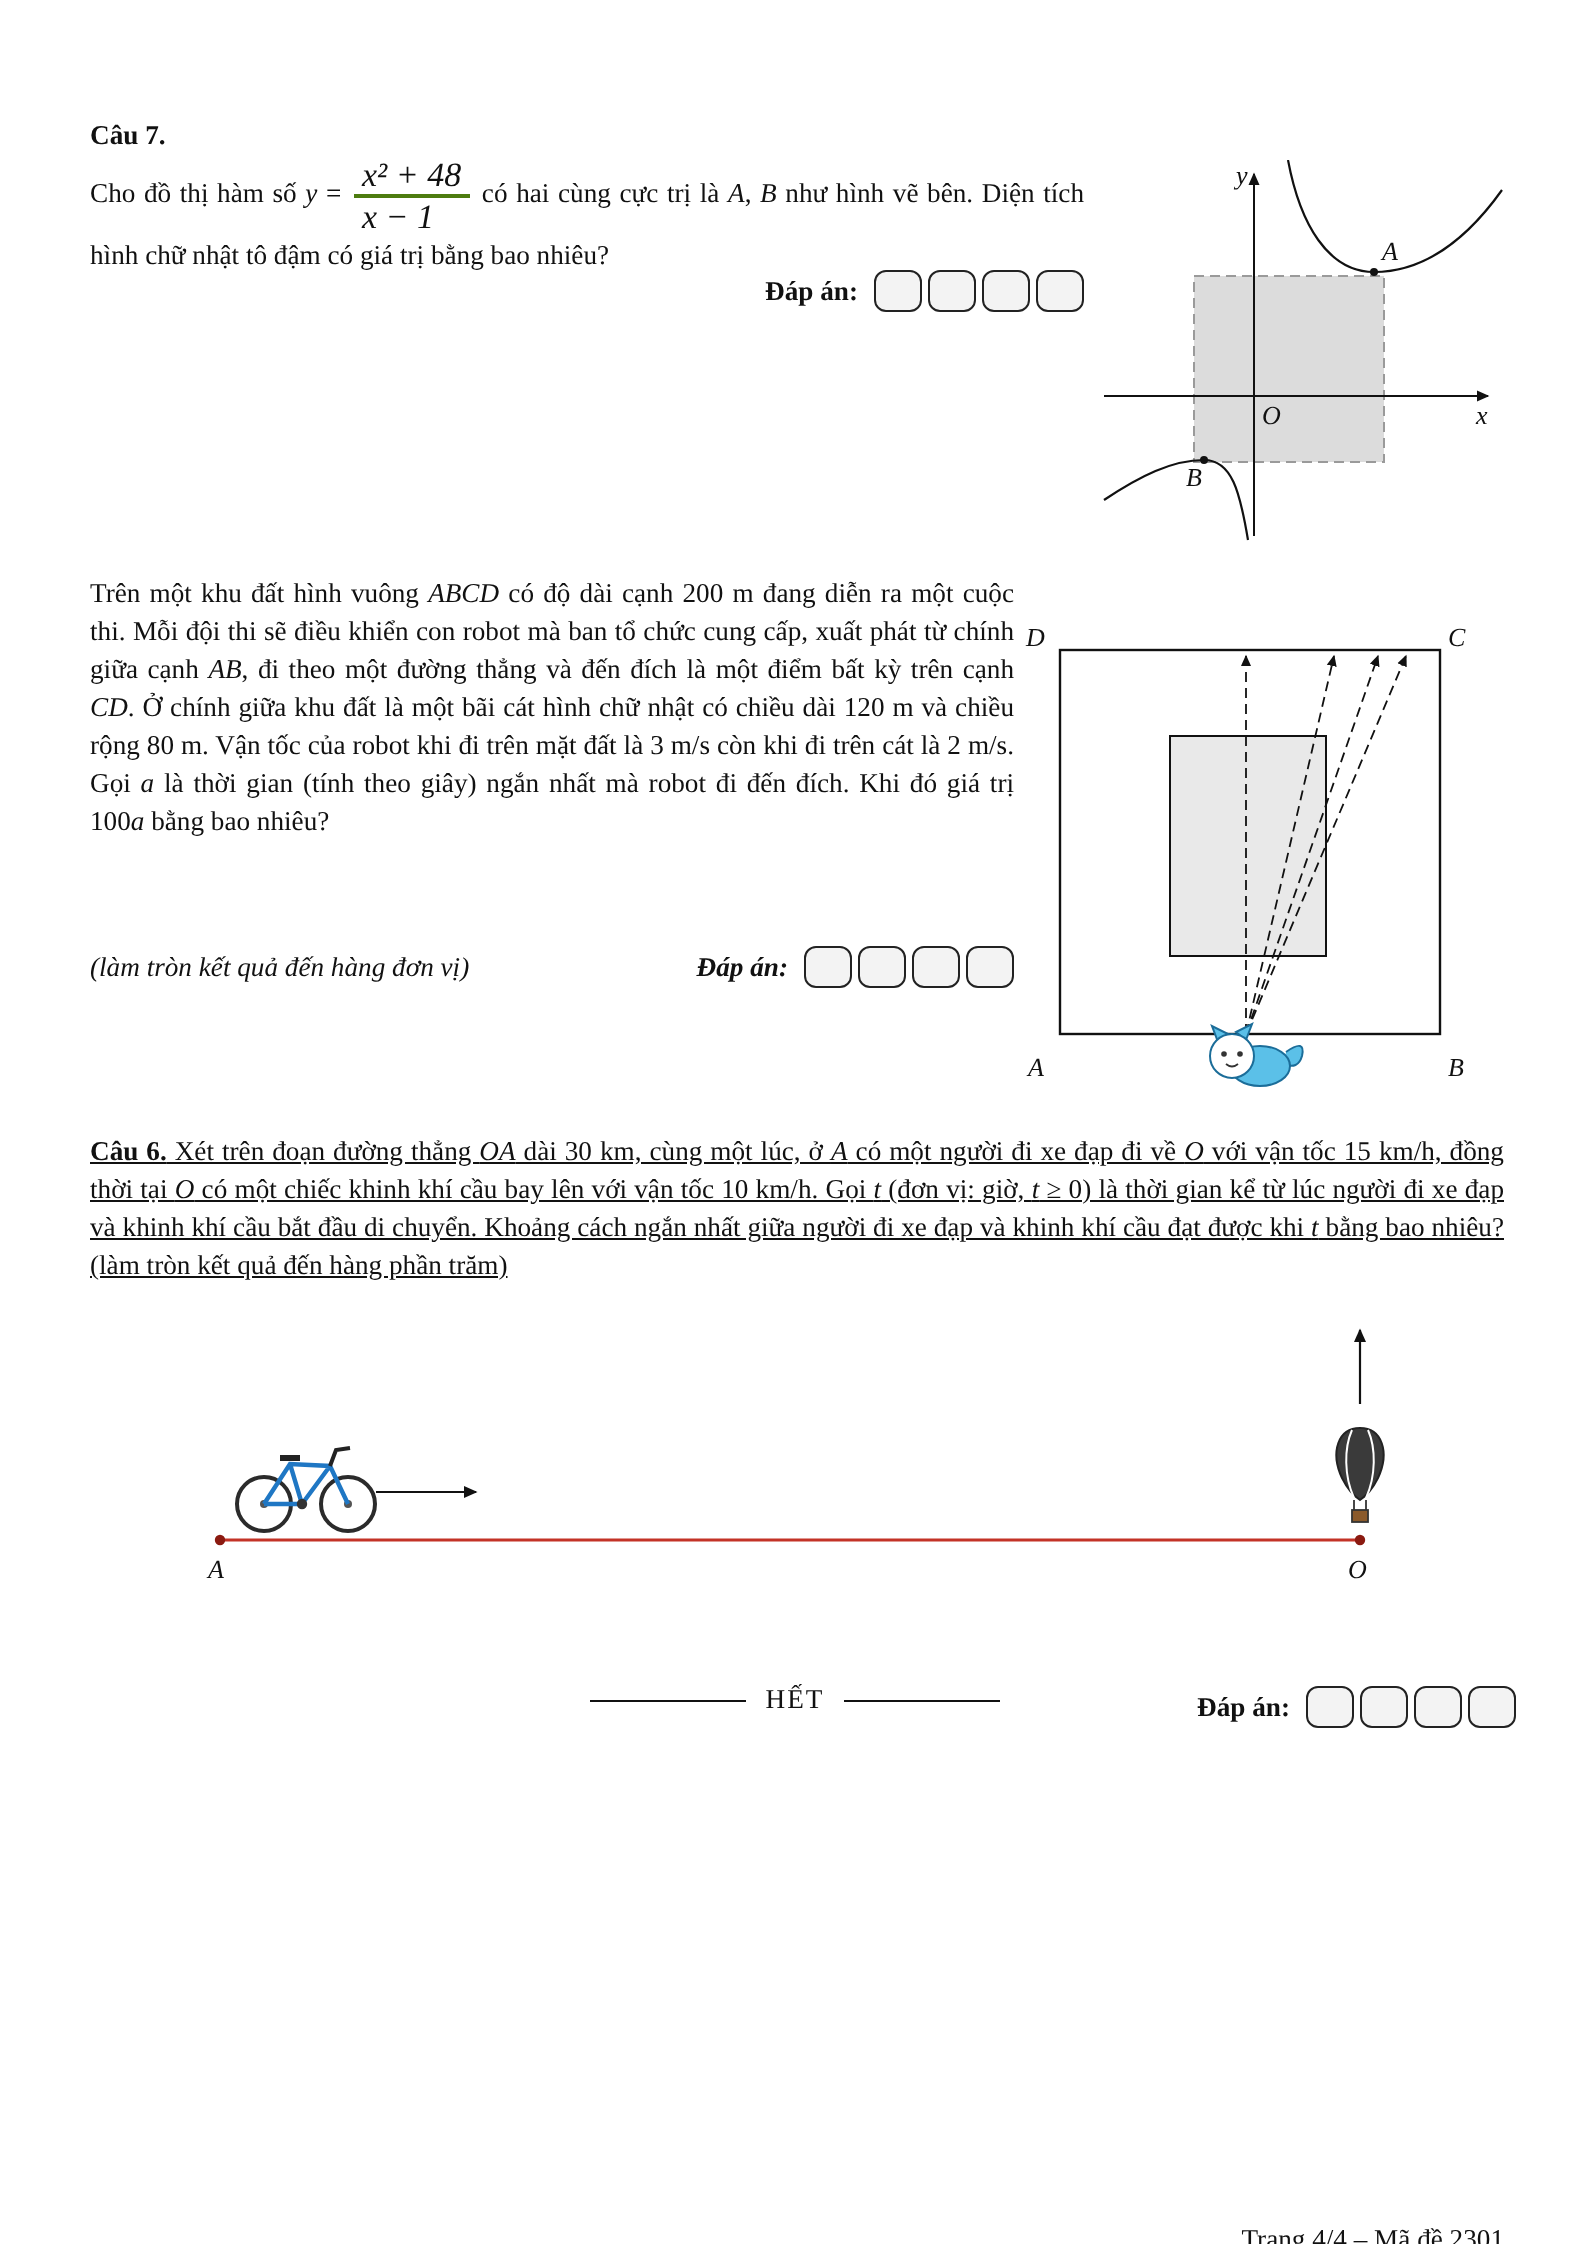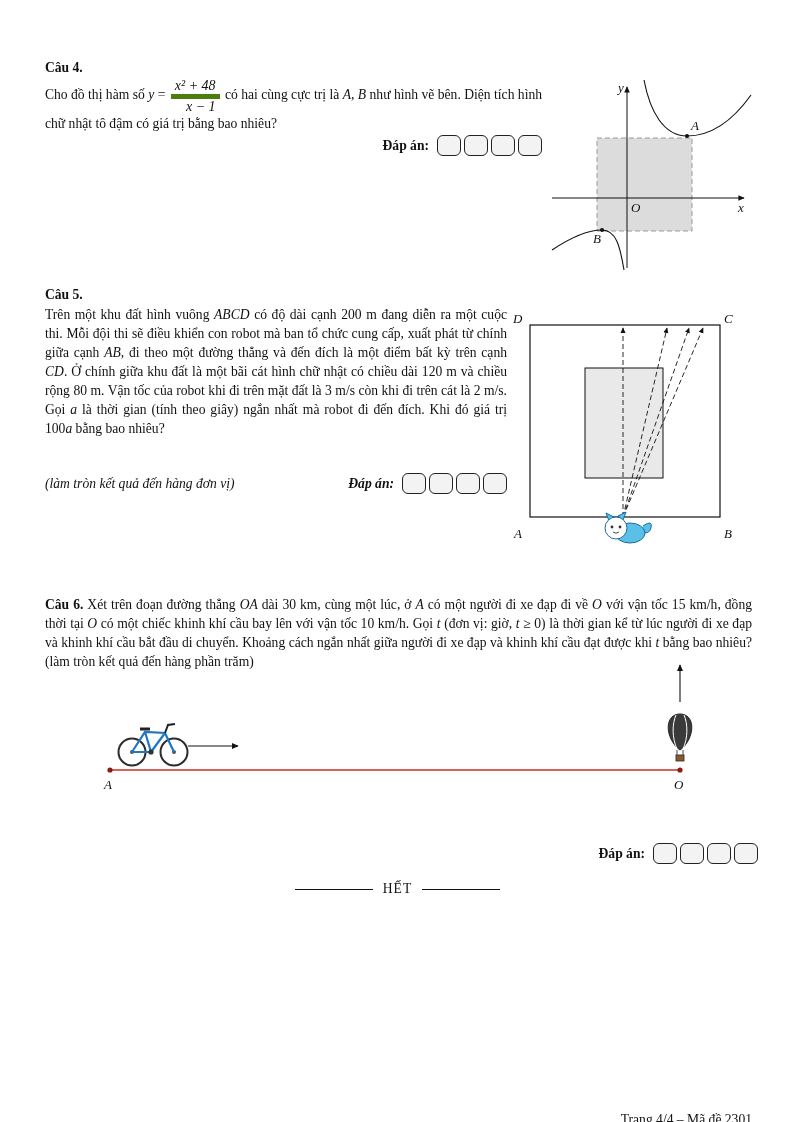--- a/index.html
+++ b/index.html
@@ -8,44 +8,44 @@
     width:794px; height:1122px; position:relative;
     font-family:"Liberation Serif","DejaVu Serif",serif;
     font-size:13.6px; color:#111; overflow:hidden;
   }
   .abs { position:absolute; }
   .it { font-style:italic; }
   .bd { font-weight:bold; }
   .heading { font-weight:bold; margin-bottom:2px; }
   p.text { line-height:1.40; text-align:justify; }
   .frac {
-    display:inline-block; vertical-align:middle; text-align:right;
-    font-style:italic; line-height:1.12; margin:0 2px; font-size:14px;
+    display:inline-block; vertical-align:middle; text-align:left;
+    font-style:italic; line-height:1.12; margin:0 2px; font-size:17px;
   }
   .frac .num { display:block; padding:0 4px; }
-  .frac .den { display:block; border-top:5px solid #4d7c0f; padding:0 4px; }
+  .frac .den { display:block; border-top:2px solid #4d7c0f; padding:0 4px; }
   .answer-row { display:flex; align-items:center; gap:3px; }
   .answer-label { font-weight:bold; margin-right:5px; white-space:nowrap; }
   .abox {
     width:24px; height:21px; border:1.3px solid #222; border-radius:6px;
     background:#f3f3f3; display:inline-block;
   }
   .split-row { display:flex; align-items:center; justify-content:space-between; }
   .het-row { display:flex; align-items:center; justify-content:center; }
   .het-line { width:78px; border-top:1px solid #111; }
   .het-label { margin:0 10px; letter-spacing:1px; }
   .footer { text-align:right;margin-top:24px; }
   text.svgit { font-family:"Liberation Serif","DejaVu Serif",serif; font-style:italic; font-size:13px; fill:#111; }
   svg { display:block; }
 </style>
 </head>
 <body>
 
 <section class="abs" style="left:45px; top:60px; width:497px;">
-  <div class="heading">Câu 4.</div>
+  <div class="heading">Câu 7.</div>
   <p class="text"><span><span>Cho đồ thị hàm số </span><span class="it">y</span><span> = </span></span><span class="frac"><span class="num">x² + 48</span><span class="den">x − 1</span></span><span><span> có hai cùng cực trị là </span><span class="it">A</span><span>, </span><span class="it">B</span><span> như hình vẽ bên. Diện tích hình chữ nhật tô đậm có giá trị bằng bao nhiêu?</span></span></p>
 </section>
 
 <div class="answer-row abs" style="left:45px; top:135px; width:497px; justify-content:flex-end;">
   <span class="answer-label">Đáp án:</span>
   <span class="abox"></span>
   <span class="abox"></span>
   <span class="abox"></span>
   <span class="abox"></span>
 </div>
@@ -64,21 +64,20 @@
   <circle cx="137" cy="56" r="2" fill="#111"></circle>
   <circle cx="52" cy="150" r="2" fill="#111"></circle>
   <text class="svgit" x="68" y="12">y</text>
   <text class="svgit" x="188" y="132">x</text>
   <text class="svgit" x="81" y="132">O</text>
   <text class="svgit" x="141" y="50">A</text>
   <text class="svgit" x="43" y="163">B</text>
 </svg>
 
 <section class="abs" style="left:45px; top:287px; width:462px;">
-  <div class="heading">Câu 5.</div>
   <p class="text"><span>Trên một khu đất hình vuông </span><span class="it">ABCD</span><span> có độ dài cạnh 200 m đang diễn ra một cuộc thi. Mỗi đội thi sẽ điều khiển con robot mà ban tổ chức cung cấp, xuất phát từ chính giữa cạnh </span><span class="it">AB</span><span>, đi theo một đường thẳng và đến đích là một điểm bất kỳ trên cạnh </span><span class="it">CD</span><span>. Ở chính giữa khu đất là một bãi cát hình chữ nhật có chiều dài 120 m và chiều rộng 80 m. Vận tốc của robot khi đi trên mặt đất là 3 m/s còn khi đi trên cát là 2 m/s. Gọi </span><span class="it">a</span><span> là thời gian (tính theo giây) ngắn nhất mà robot đi đến đích. Khi đó giá trị 100</span><span class="it">a</span><span> bằng bao nhiêu?</span></p>
 </section>
 
 <div class="split-row abs" style="left:45px; top:473px; width:462px;font-style:italic;">
   <span>(làm tròn kết quả đến hàng đơn vị)</span>
   <span class="answer-row">
     <span class="answer-label">Đáp án:</span>
     <span class="abox"></span>
     <span class="abox"></span>
     <span class="abox"></span>
@@ -107,21 +106,21 @@
     <ellipse cx="127" cy="228" rx="15" ry="10" fill="#5bc0e8" stroke="#1b6d99" stroke-width="1"></ellipse>
     <path d="M106,216 l-3,-8 l8,4 z" fill="#5bc0e8" stroke="#1b6d99" stroke-width="1"></path>
     <path d="M120,215 l3,-8 l-8,4 z" fill="#5bc0e8" stroke="#1b6d99" stroke-width="1"></path>
     <circle cx="113" cy="223" r="11" fill="#fff" stroke="#1b6d99" stroke-width="1"></circle>
     <circle cx="109" cy="222" r="1.4" fill="#333"></circle>
     <circle cx="117" cy="222" r="1.4" fill="#333"></circle>
     <path d="M110,227 q3,2.5 6,0" fill="none" stroke="#333" stroke-width="0.9"></path>
   </g>
 </svg>
 
-<section class="abs" style="left:45px; top:595px; width:707px;">
+<section class="abs" style="left:45px; top:566px; width:707px;text-decoration:underline;">
   <p class="text"><span class="bd">Câu 6.</span><span> Xét trên đoạn đường thẳng </span><span class="it">OA</span><span> dài 30 km, cùng một lúc, ở </span><span class="it">A</span><span> có một người đi xe đạp đi về </span><span class="it">O</span><span> với vận tốc 15 km/h, đồng thời tại </span><span class="it">O</span><span> có một chiếc khinh khí cầu bay lên với vận tốc 10 km/h. Gọi </span><span class="it">t</span><span> (đơn vị: giờ, </span><span class="it">t</span><span> ≥ 0) là thời gian kể từ lúc người đi xe đạp và khinh khí cầu bắt đầu di chuyển. Khoảng cách ngắn nhất giữa người đi xe đạp và khinh khí cầu đạt được khi </span><span class="it">t</span><span> bằng bao nhiêu? (làm tròn kết quả đến hàng phần trăm)</span></p>
 </section>
 
 <svg class="abs" style="left:40px; top:650px;" width="714" height="165" viewBox="0 0 714 165">
   <defs>
     <marker id="ar3" viewBox="0 0 10 10" refX="8" refY="5" markerWidth="7" markerHeight="7" orient="auto">
       <path d="M0,1 L9,5 L0,9 z" fill="#111"></path>
     </marker>
   </defs>
   <line x1="70" y1="120" x2="640" y2="120" stroke="#c33327" stroke-width="1.6"></line>
@@ -151,19 +150,19 @@
 </svg>
 
 <div class="answer-row abs" style="left:45px; top:843px; width:713px; justify-content:flex-end;">
   <span class="answer-label">Đáp án:</span>
   <span class="abox"></span>
   <span class="abox"></span>
   <span class="abox"></span>
   <span class="abox"></span>
 </div>
 
-<div class="het-row abs" style="left:45px; top:881px; width:705px;">
+<div class="het-row abs" style="left:45px; top:842px; width:705px;">
   <span class="het-line"></span>
   <span class="het-label">HẾT</span>
   <span class="het-line"></span>
 </div>
 
 <div class="footer abs" style="left:402px; top:1088px; width:350px;">Trang 4/4 – Mã đề 2301</div>
 
 </body></html>

